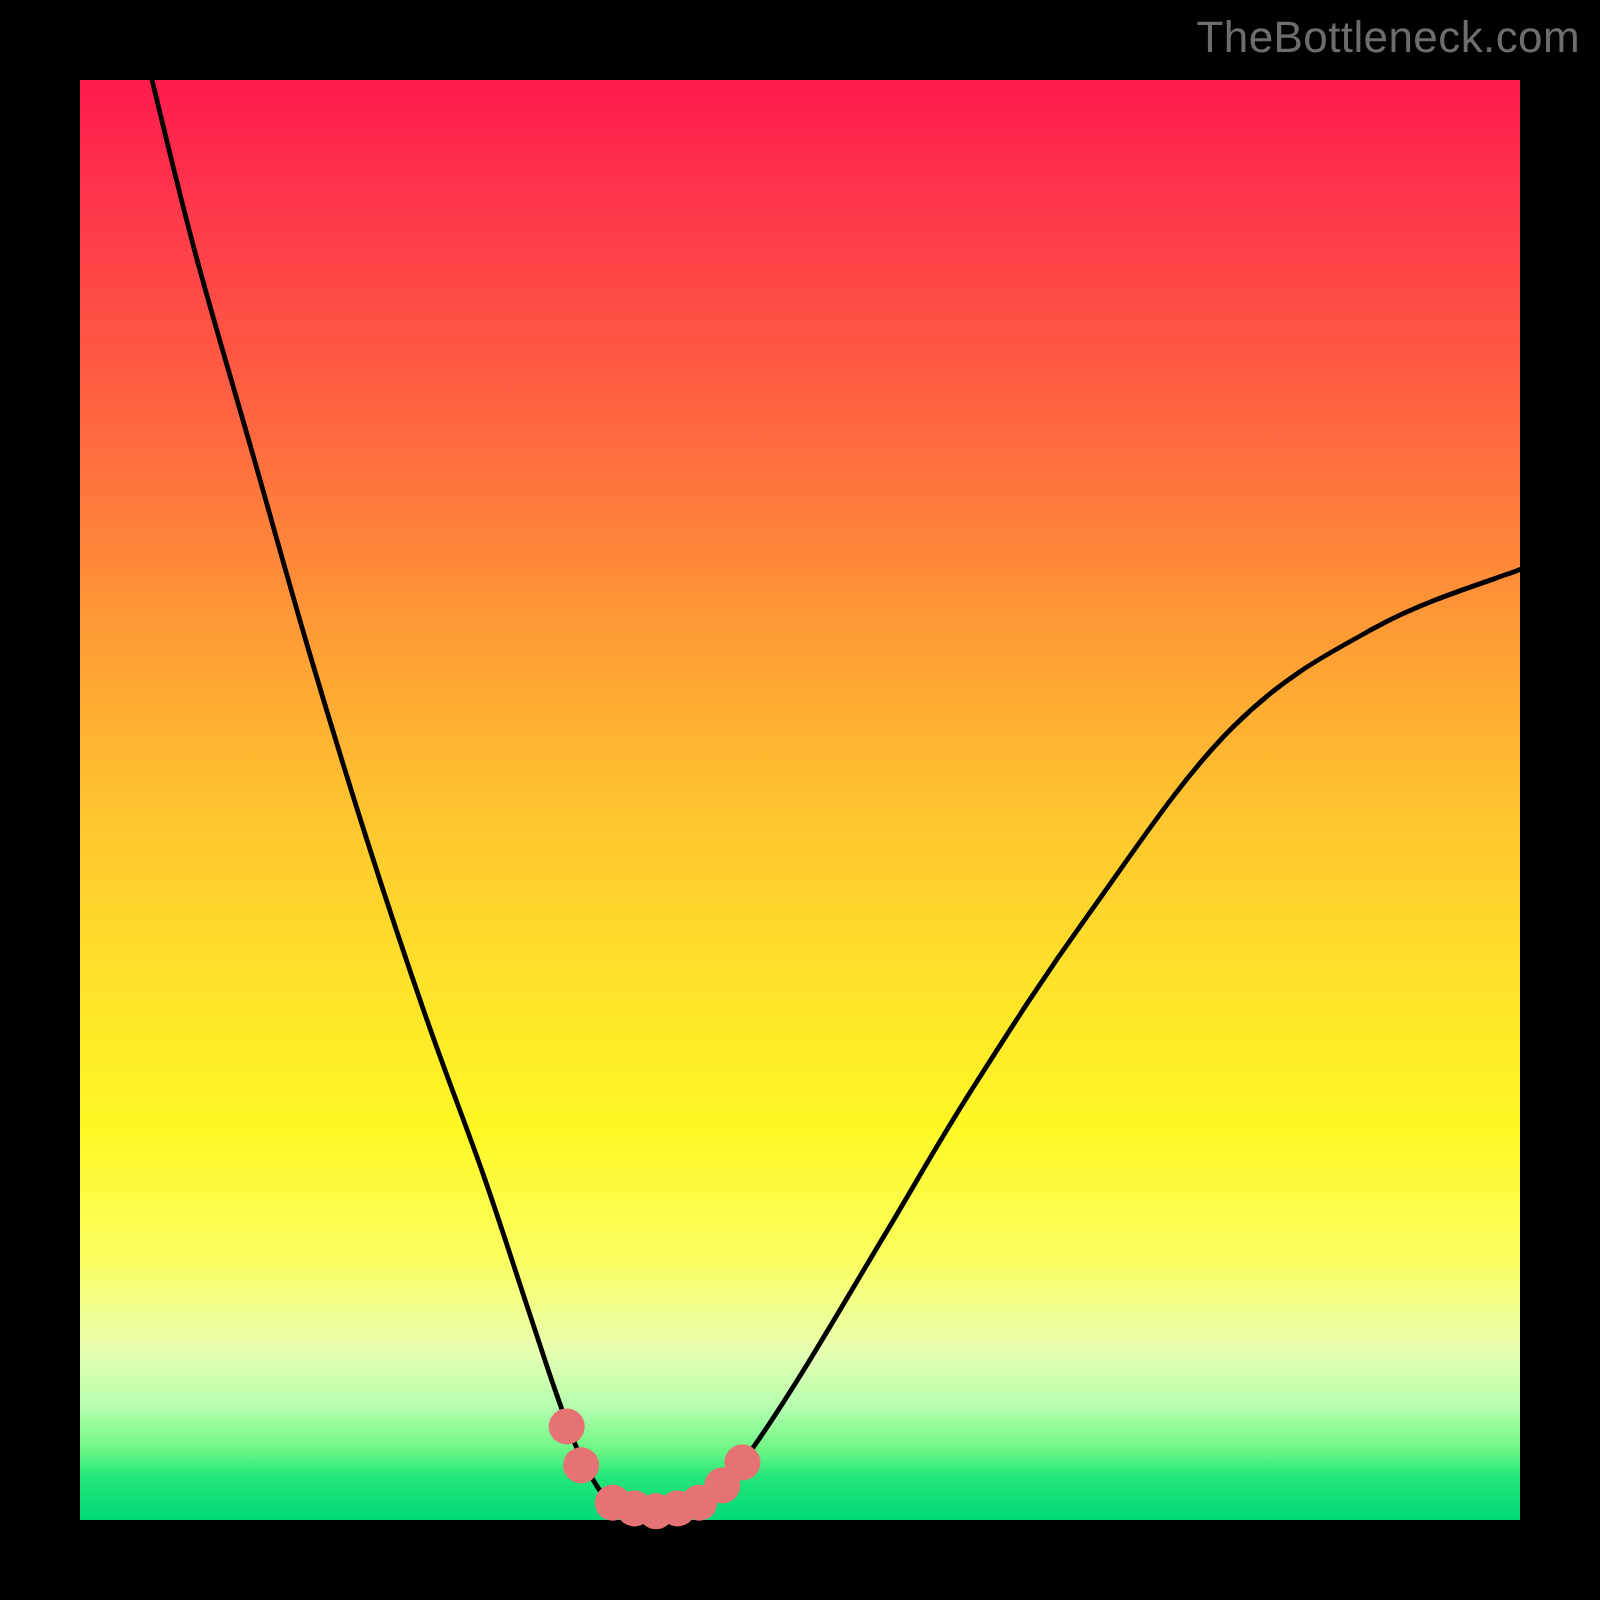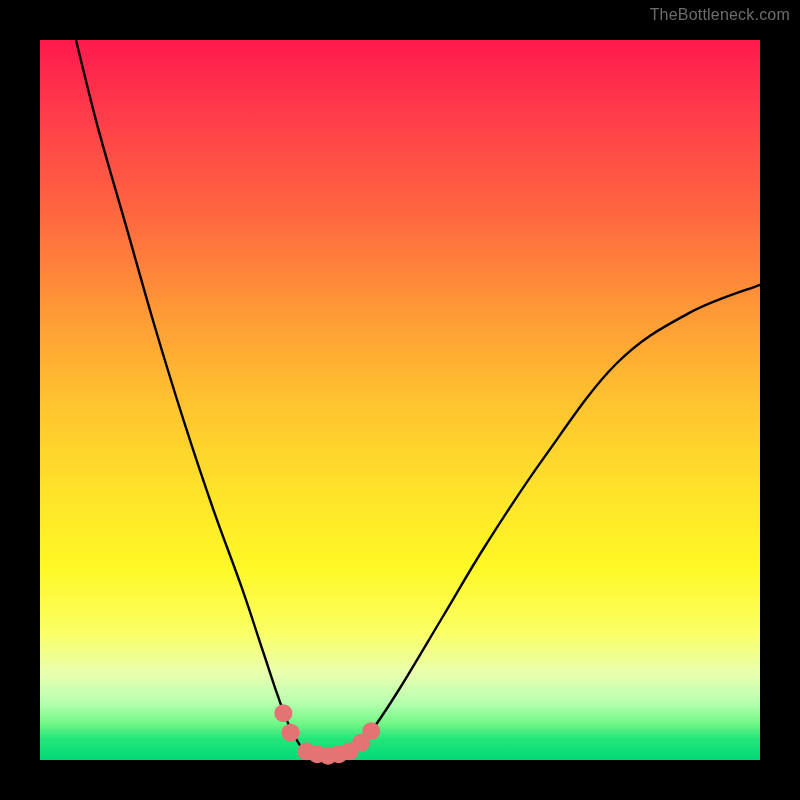--- a/index.html
+++ b/index.html
@@ -39,21 +39,21 @@
       #70f786 95%,
       #24e67a 97%,
       #00d977 100%
     );
   }
   .watermark {
     position: absolute;
     top: 6px;
     right: 10px;
     color: #6d6d6d;
-    font-size: 16px;
+    font-size: 22px;
     letter-spacing: 0.2px;
     user-select: none;
   }
   svg.overlay {
     position: absolute;
     left: 40px;
     top: 40px;
     width: 720px;
     height: 720px;
     overflow: visible;

